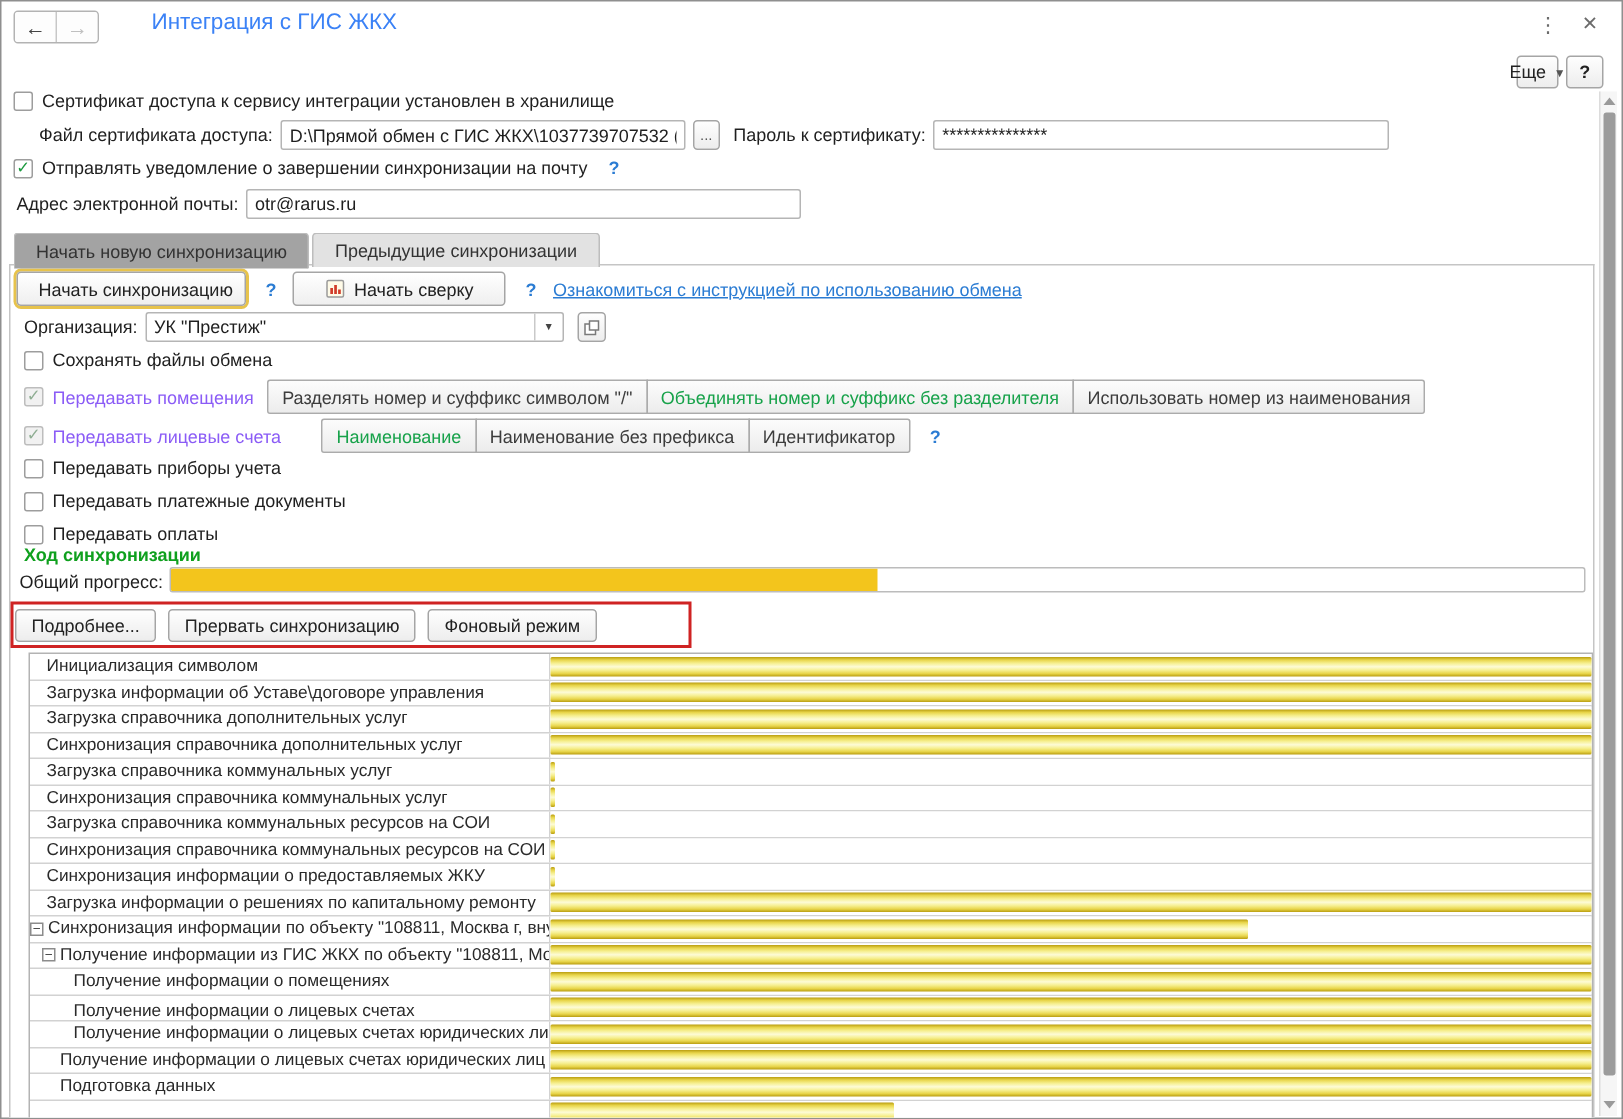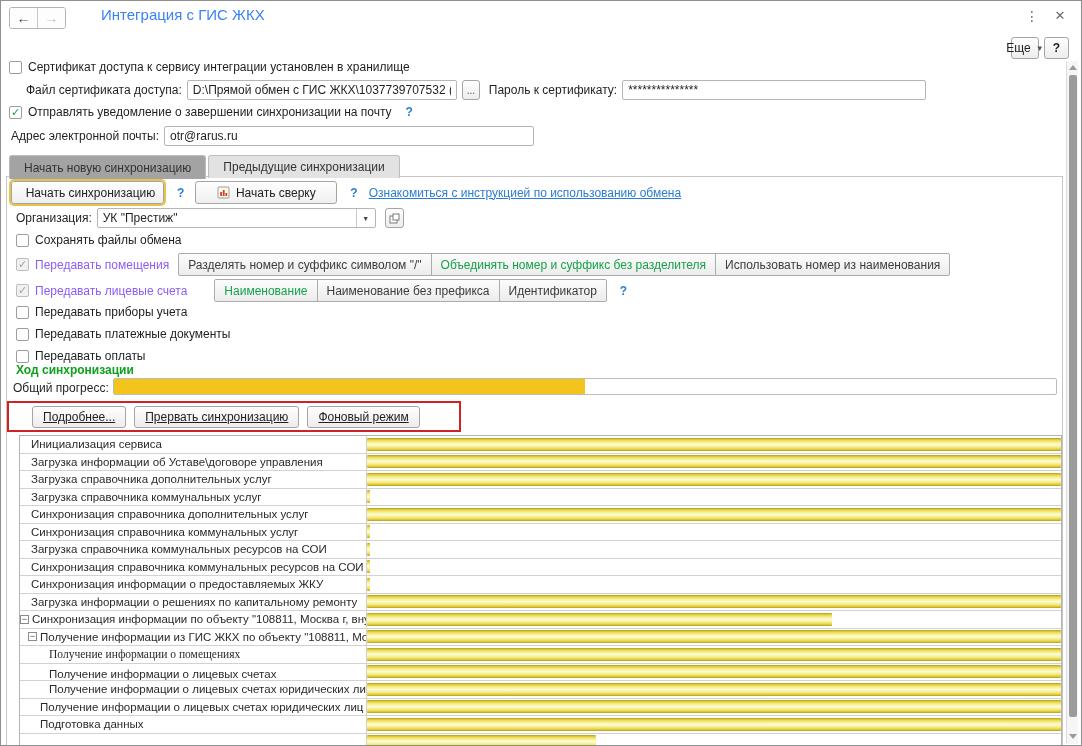--- a/index.html
+++ b/index.html
@@ -55,21 +55,21 @@
   .seg-btn:first-child{border-radius:2px 0 0 2px;}
   .seg-btn:last-child{border-radius:0 2px 2px 0;margin-right:0;}
   .seg-btn.selected{color:#17a24a;}
   .seg-wrap{display:flex;align-items:center;}
   
   .sync-header{position:absolute;left:9px;top:186px;font-weight:bold;color:#0fa01e;}
   .progress-row{position:absolute;left:6px;top:201px;right:5px;display:flex;align-items:flex-end;gap:4px;}
   .ptrack{flex:1;height:17px;border:1px solid #bcbcbc;border-radius:2px;background:#fff;box-sizing:border-box;overflow:hidden;}
   .pfill{height:100%;background:#f3c51c;}
   .red-box{position:absolute;left:0px;top:224px;width:454px;height:31px;border:2px solid #cf2323;box-sizing:border-box;
-           display:flex;align-items:center;gap:8px;padding:0 23px;text-decoration:underline;}
+           display:flex;align-items:center;gap:8px;padding:0 1px;}
   
   .synctable{position:absolute;left:12px;top:258px;width:1043px;border:1px solid #b3b3b3;box-sizing:border-box;background:#fff;}
   .trow{display:flex;height:17.5px;box-sizing:border-box;border-bottom:1px solid #d2d2d2;}
   .tlabel{width:347px;flex:0 0 347px;box-sizing:border-box;border-right:1px solid #d2d2d2;display:flex;align-items:center;
           white-space:nowrap;overflow:hidden;font-size:11.5px;color:#2a2a2a;}
   .expander{width:9px;height:9px;border:1px solid #8c8c8c;display:inline-flex;align-items:center;justify-content:center;
             font-size:9px;line-height:7px;color:#444;background:#fff;margin-right:3px;flex:0 0 9px;box-sizing:border-box;cursor:pointer;}
   .tbar{flex:1;position:relative;background:#fff;display:flex;align-items:center;}
   .tfill{height:13px;background:linear-gradient(180deg,#b99d10 0%,#e8d54a 15%,#f6ef90 32%,#fdfbd6 50%,#f6ef90 68%,#e8d54a 85%,#b99d10 100%);
          border-radius:1px;}
@@ -226,21 +226,21 @@
 
     <div class="red-box">
       <span class="btn">Подробнее...</span>
       <span class="btn">Прервать синхронизацию</span>
       <span class="btn">Фоновый режим</span>
     </div>
 
     <div class="synctable">
         <div class="trow">
           <div class="tlabel" style="padding-left: 11px;">
-            <span>Инициализация сервиса</span>
+            <span>Инициализация символом</span>
           </div>
           <div class="tbar">
             <div class="tfill" style="width: 100%;"></div>
           </div>
         </div>
         <div class="trow">
           <div class="tlabel" style="padding-left: 11px;">
             <span>Загрузка информации об Уставе\договоре управления</span>
           </div>
           <div class="tbar">
@@ -250,32 +250,32 @@
         <div class="trow">
           <div class="tlabel" style="padding-left: 11px;">
             <span>Загрузка справочника дополнительных услуг</span>
           </div>
           <div class="tbar">
             <div class="tfill" style="width: 100%;"></div>
           </div>
         </div>
         <div class="trow">
           <div class="tlabel" style="padding-left: 11px;">
+            <span>Синхронизация справочника дополнительных услуг</span>
+          </div>
+          <div class="tbar">
+            <div class="tfill" style="width: 100%;"></div>
+          </div>
+        </div>
+        <div class="trow">
+          <div class="tlabel" style="padding-left: 11px;">
             <span>Загрузка справочника коммунальных услуг</span>
           </div>
           <div class="tbar">
             <div class="tfill" style="width: 0.5%;"></div>
-          </div>
-        </div>
-        <div class="trow">
-          <div class="tlabel" style="padding-left: 11px;">
-            <span>Синхронизация справочника дополнительных услуг</span>
-          </div>
-          <div class="tbar">
-            <div class="tfill" style="width: 100%;"></div>
           </div>
         </div>
         <div class="trow">
           <div class="tlabel" style="padding-left: 11px;">
             <span>Синхронизация справочника коммунальных услуг</span>
           </div>
           <div class="tbar">
             <div class="tfill" style="width: 0.5%;"></div>
           </div>
         </div>
@@ -323,21 +323,21 @@
         <div class="trow">
           <div class="tlabel" style="padding-left: 8px;">
             <span class="expander">−</span>
             <span>Получение информации из ГИС ЖКХ по объекту "108811, Москв...</span>
           </div>
           <div class="tbar">
             <div class="tfill" style="width: 100%;"></div>
           </div>
         </div>
         <div class="trow">
-          <div class="tlabel" style="padding-left: 29px; font-family: Liberation Serif, serif;">
+          <div class="tlabel" style="padding-left: 29px;">
             <span>Получение информации о помещениях</span>
           </div>
           <div class="tbar">
             <div class="tfill" style="width: 100%;"></div>
           </div>
         </div>
         <div class="trow">
           <div class="tlabel" style="padding-left: 29px; align-items: flex-end;">
             <span>Получение информации о лицевых счетах</span>
           </div>

